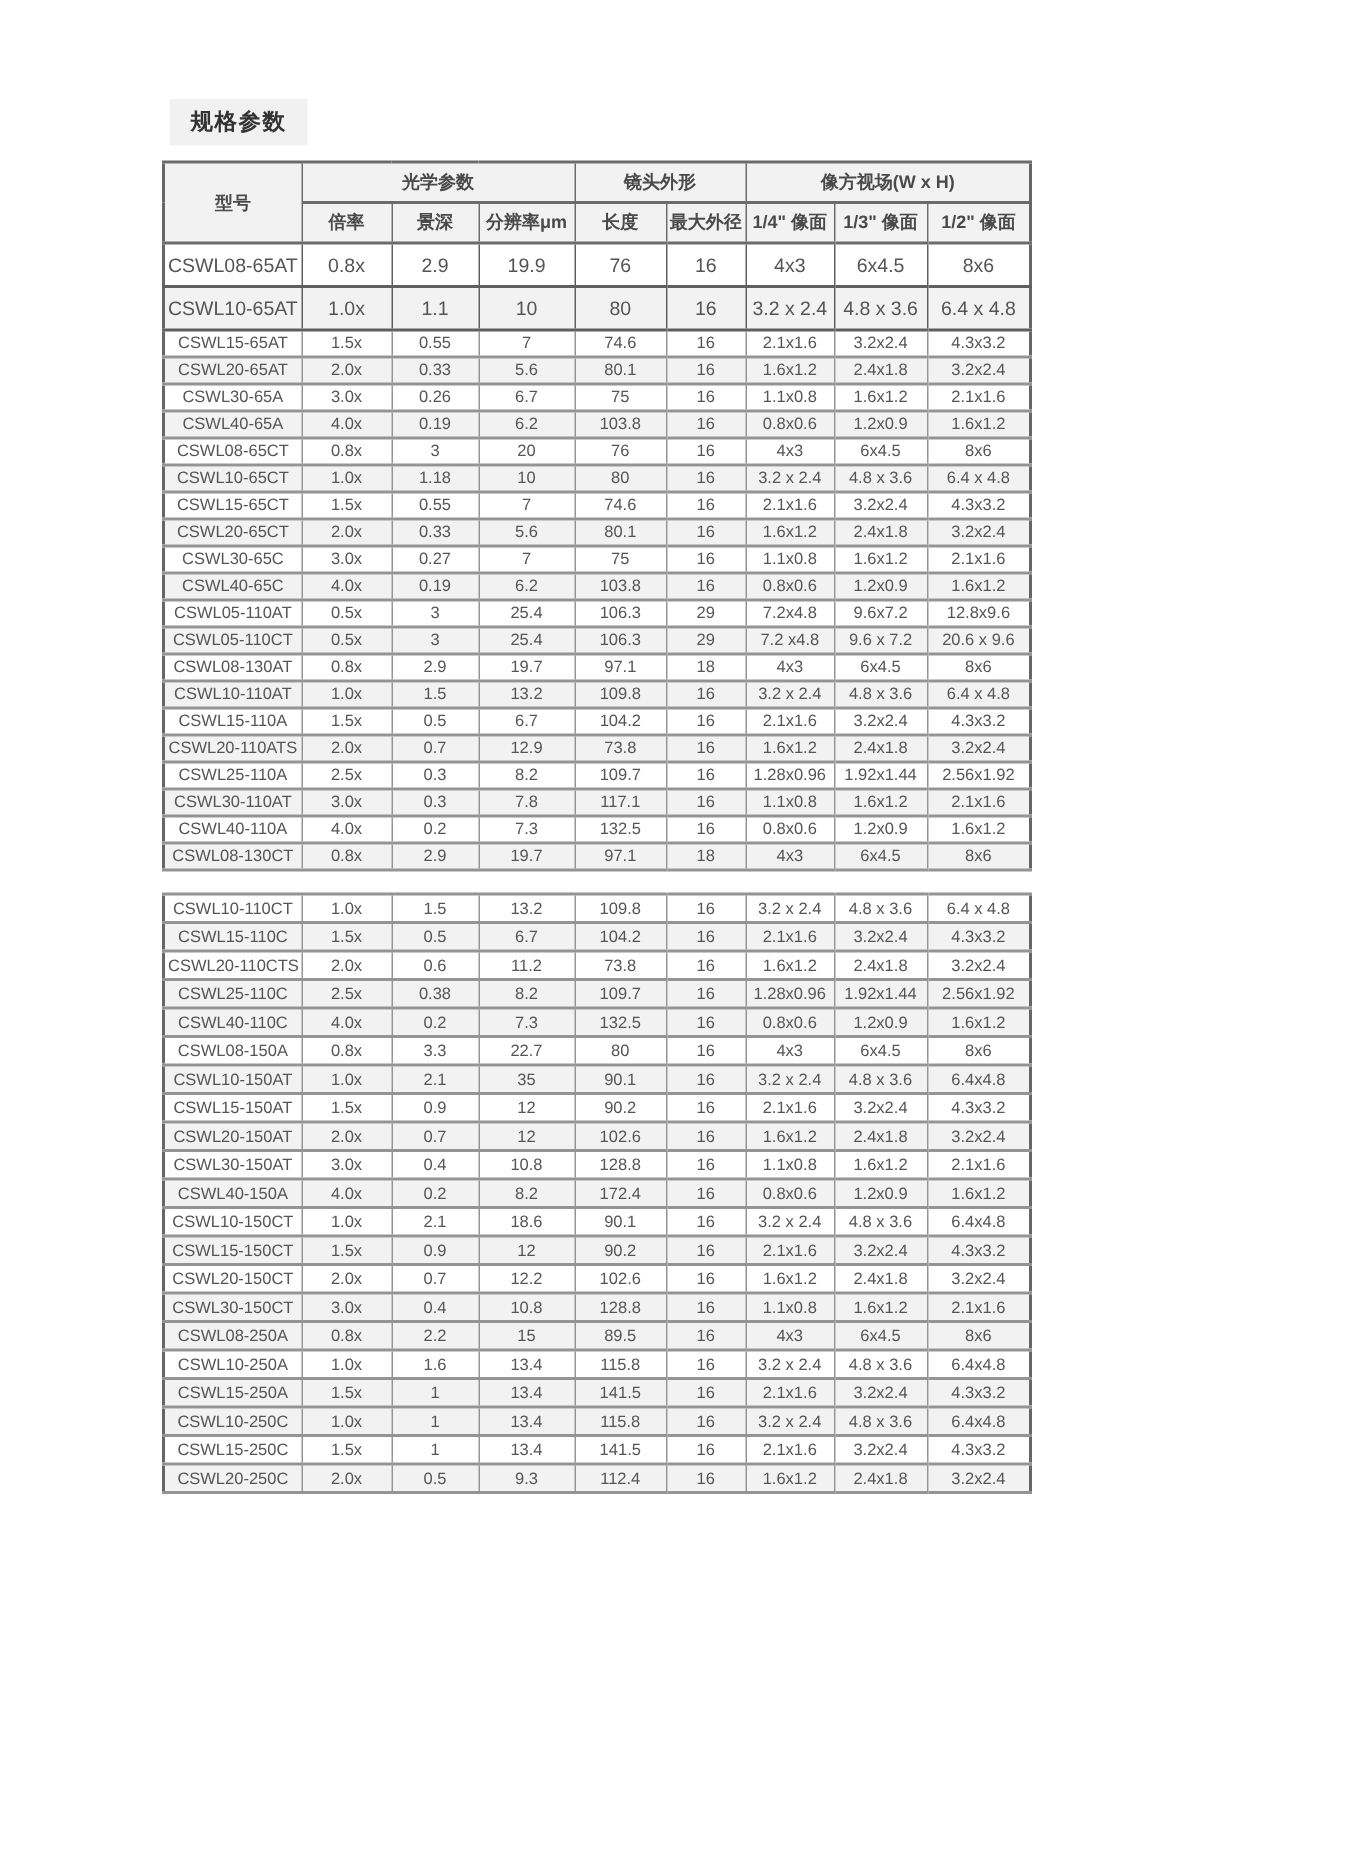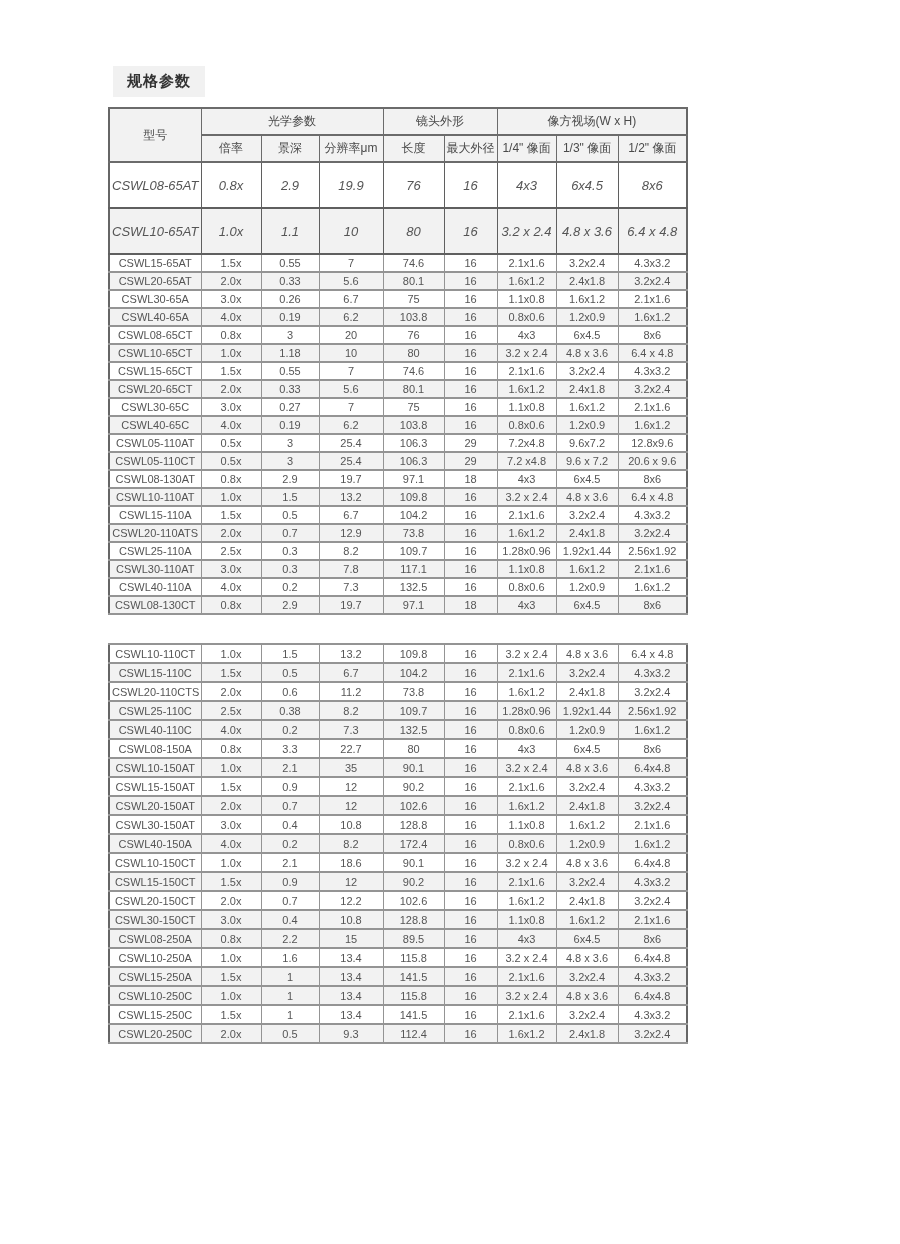--- a/index.html
+++ b/index.html
@@ -21,47 +21,47 @@
     letter-spacing: 1px;
     padding: 6px 14px;
   }
   table.spec {
     border-collapse: collapse;
     table-layout: fixed;
     width: 578px;
     margin-top: 10px;
     border: 2px solid #666666;
   }
-  table.spec.second { margin-top: 28px; }
+  table.spec.second { margin-top: 14px; }
   th, td {
     border: 1px solid #949494;
     border-top-width: 2px;
     border-bottom-width: 2px;
     text-align: center;
     vertical-align: middle;
     padding: 0 2px;
     overflow: hidden;
     white-space: nowrap;
   }
   thead th {
     background: #f2f2f2;
     color: #4a4a4a;
-    font-weight: 400;
+    font-weight: 700;
     font-size: 12px;
     height: 27px;
     border-color: #6b6b6b;
   }
   td {
     color: #555555;
     font-size: 11px;
     height: 18px;
   }
   table.spec.second td { height: 19px; }
   tr.alt td { background: #f2f2f2; }
-  tr.big td { height: 46px; font-size: 13px; border-color: #5f5f5f; font-style: italic; }
+  tr.big td { height: 29px; font-size: 13px; border-color: #5f5f5f; }
   tr.tall td { height: 21px; }
 </style>
 </head>
 <body>
 
 <div class="page">
 
   <div class="section-title">规格参数</div>
 
   <table class="spec first">

